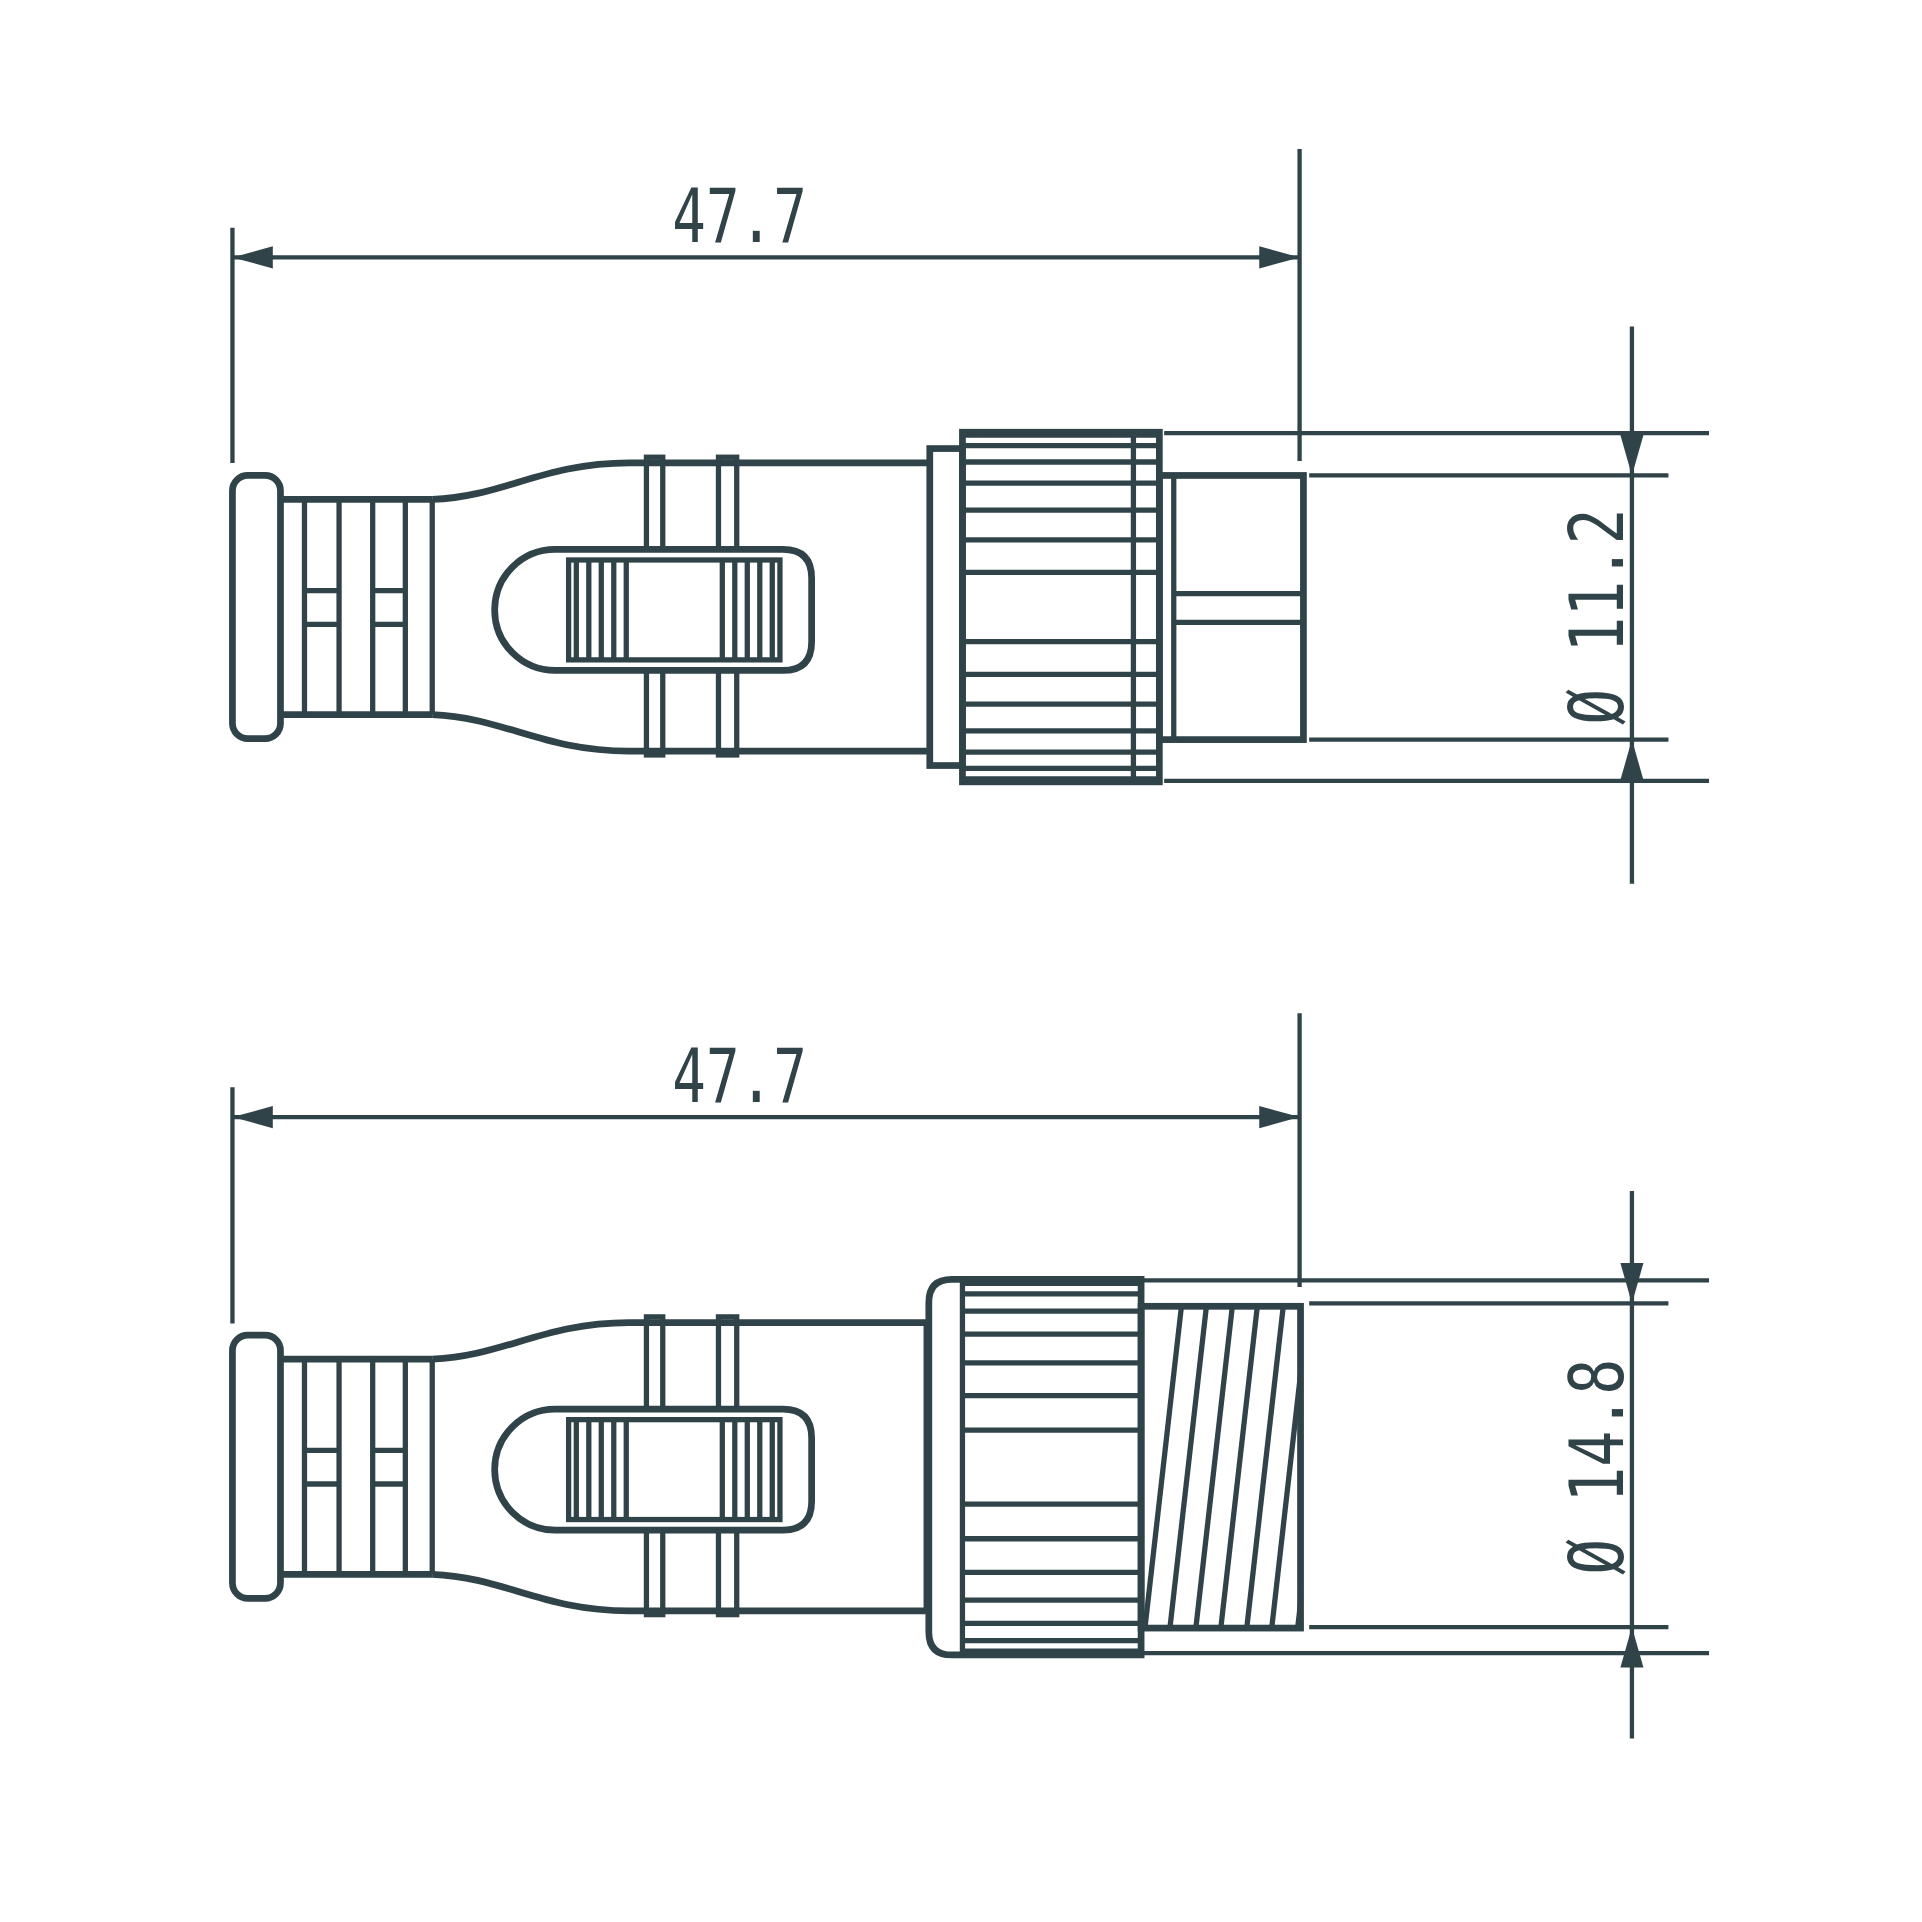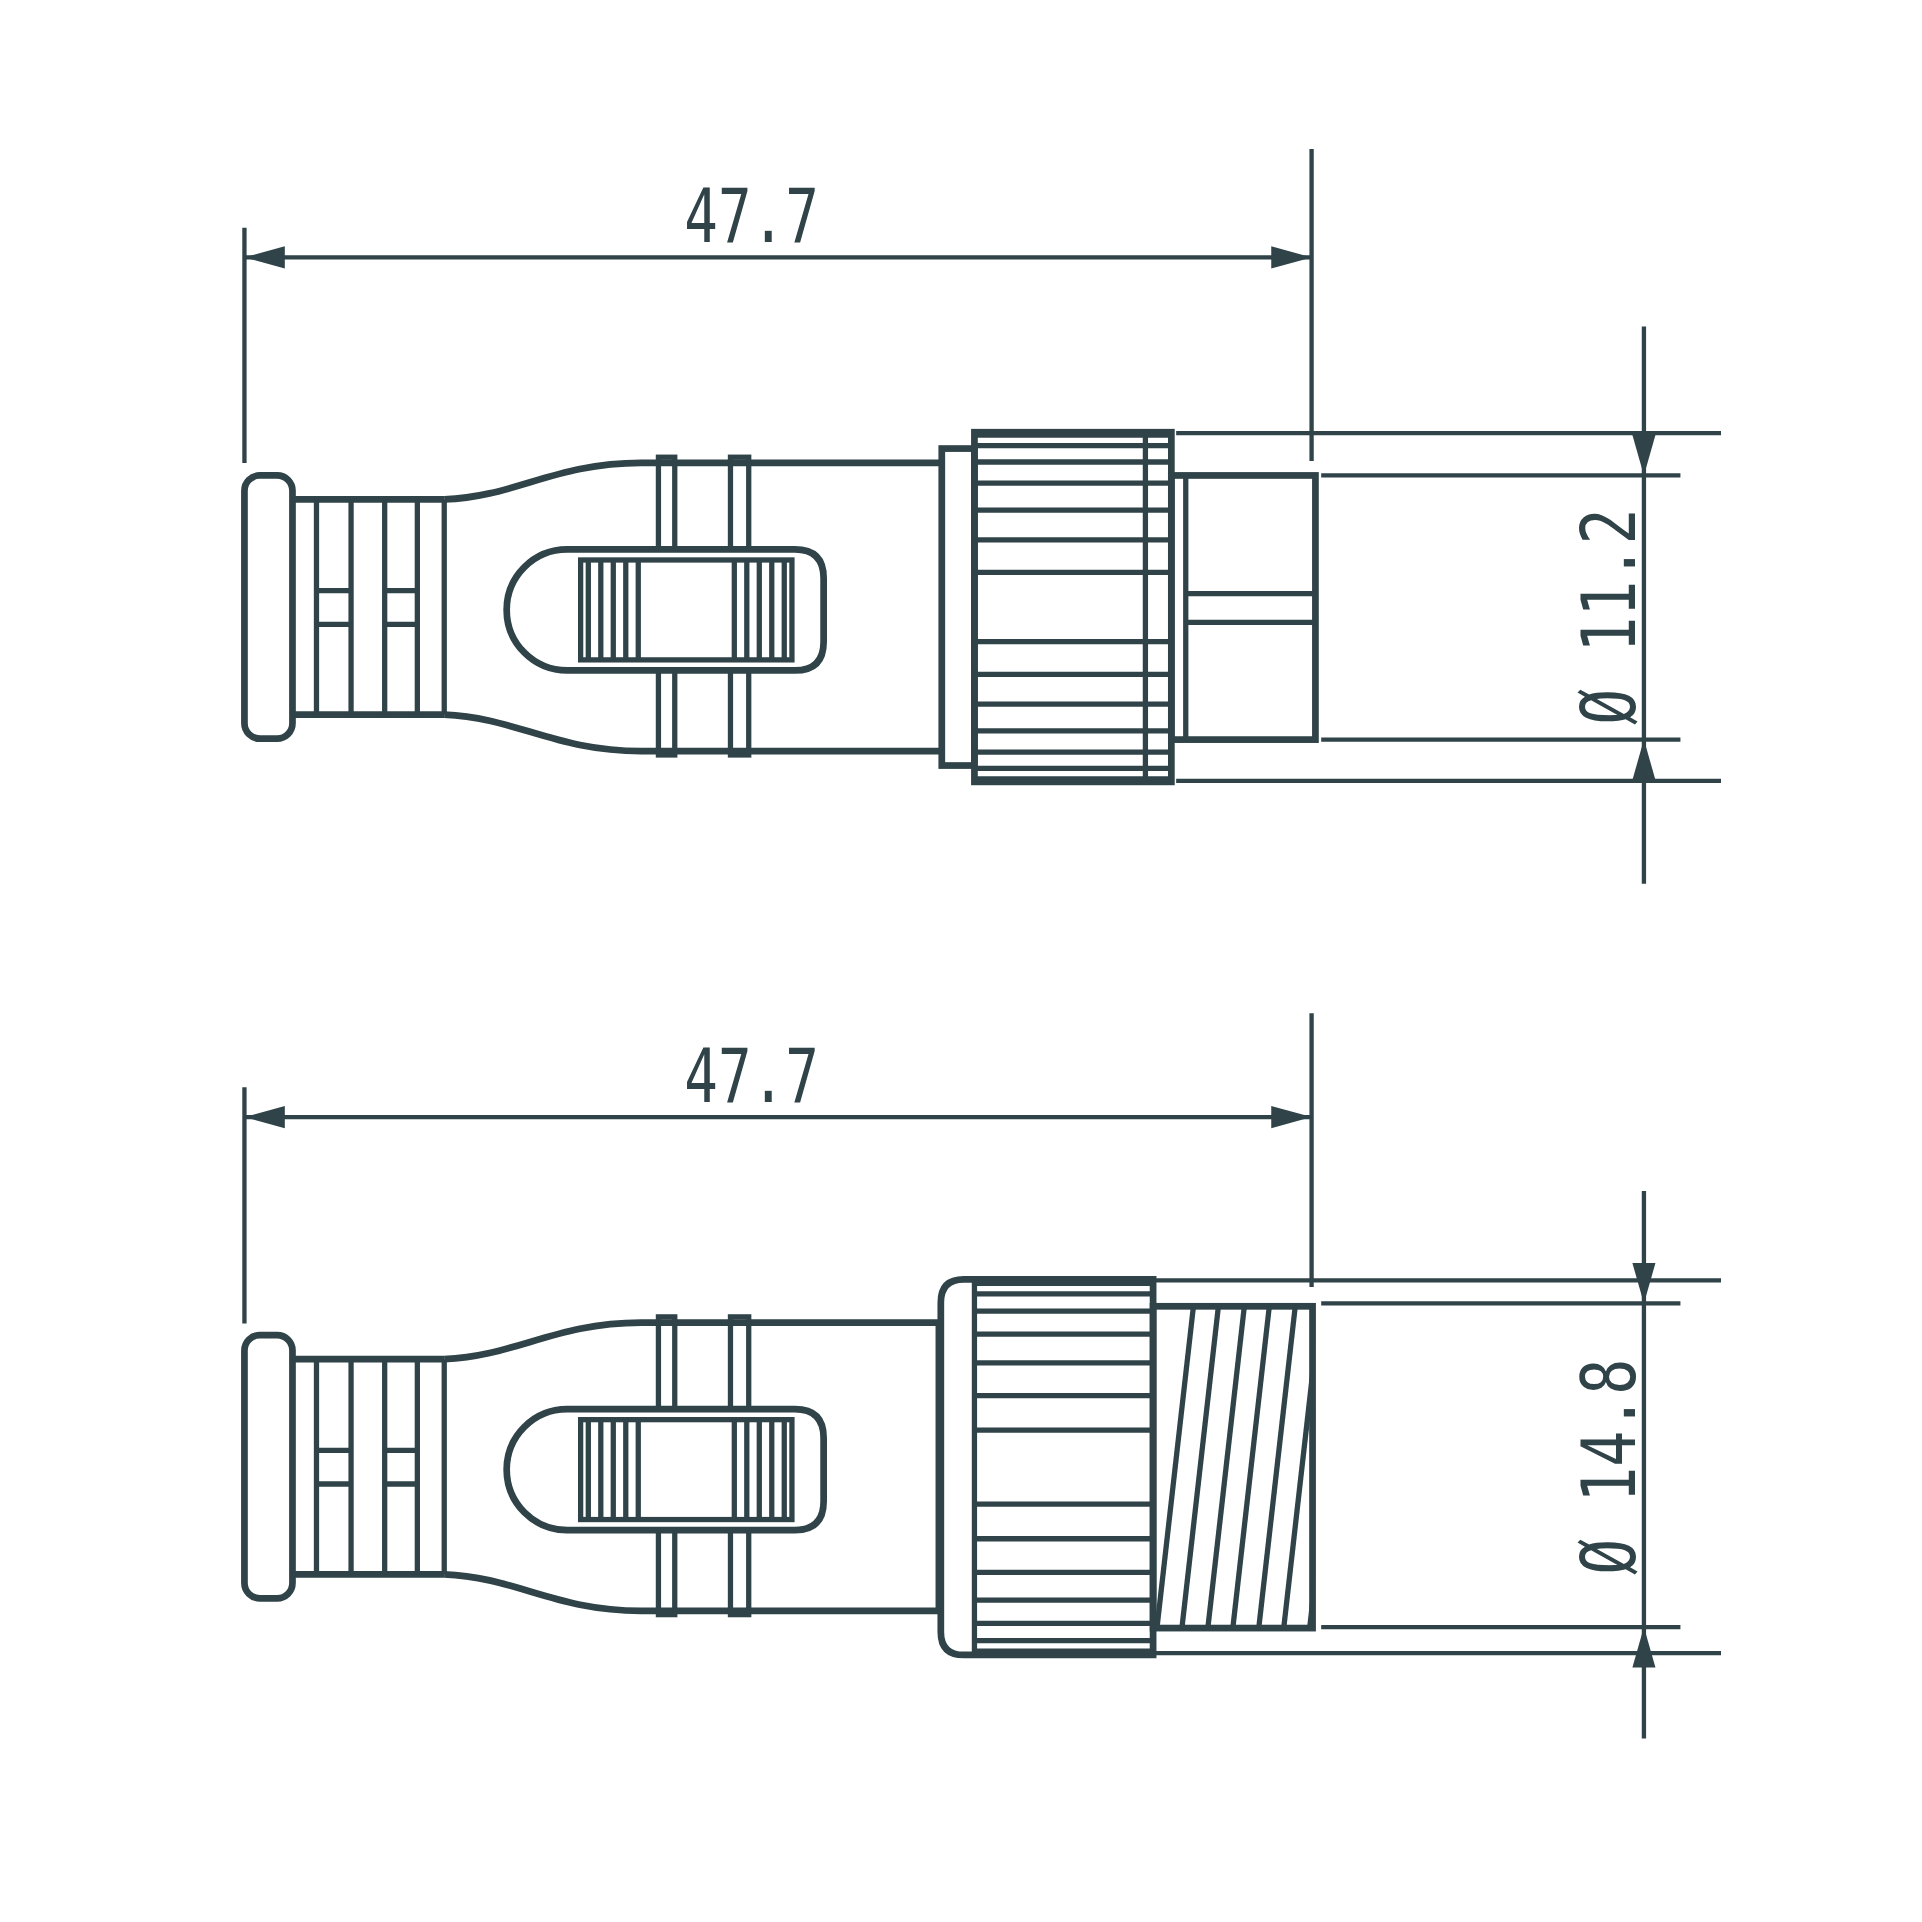--- a/index.html
+++ b/index.html
@@ -1,17 +1,17 @@
 <!DOCTYPE html>
 <html style="--line: #2f4348; --bg: #ffffff;"><head>
 <meta charset="utf-8">
 <style>
   :root{ --line:#2f4348; --bg:#ffffff; }
   html,body{ margin:0; padding:0; background:var(--bg); }
-  .page{ width:1709px; height:1922px; background:var(--bg); position:relative; overflow:hidden;padding-left:12px; }
+  .page{ width:1709px; height:1922px; background:var(--bg); position:relative; overflow:hidden; }
   svg{ display:block; }
   .o{ stroke:var(--line); stroke-width:7; fill:none; }
   .d{ stroke:var(--line); stroke-width:5.5; fill:none; }
   .m{ stroke:var(--line); stroke-width:4.5; fill:none; }
   .w{ fill:#ffffff; }
   .ar{ fill:var(--line); stroke:none; }
   text{
     fill:var(--line);
     font-family:"DejaVu Sans Mono","Liberation Mono",monospace;
     font-size:78px;

